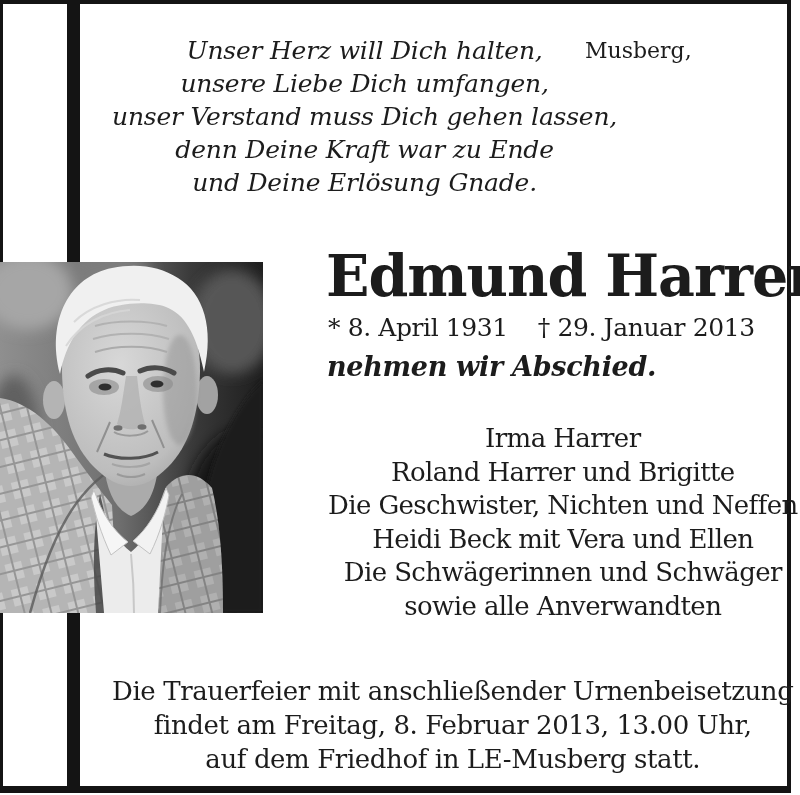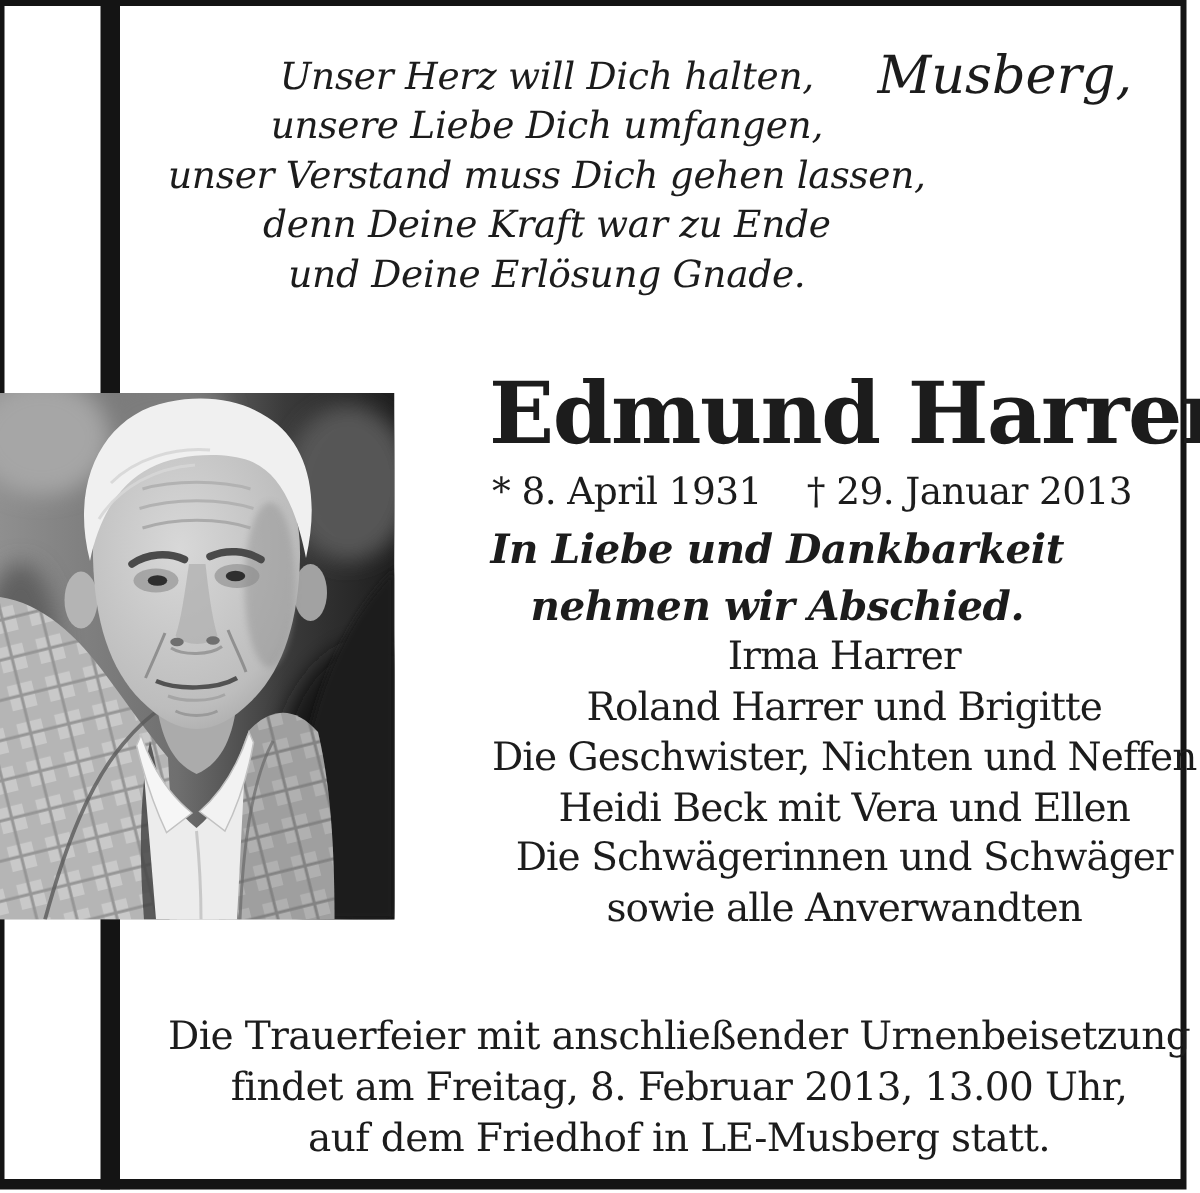--- a/index.html
+++ b/index.html
@@ -45,25 +45,24 @@
     font-style: italic;
     font-size: 25px;
     line-height: 33px;
     letter-spacing: -0.2px;
     white-space: nowrap;
     z-index: 2;
   }
   .dateline {
     position: absolute;
     left: 585px; top: 33px;
-    font-size: 35px;
+    font-size: 22px;
     line-height: 36px;
     white-space: nowrap;
     z-index: 2;
-    font-style: italic;
   }
   .deceased-name {
     position: absolute;
     left: 326px; top: 247px;
     font-size: 57px;
     font-weight: bold;
     letter-spacing: -1px;
     line-height: 1;
     white-space: nowrap;
     z-index: 2;
@@ -221,21 +220,20 @@
     </svg>
   </div>
 
   <h1 class="deceased-name" style="margin:0; font-size:57px;">Edmund Harrer</h1>
 
   <div class="dates">
     <span class="birth">* 8. April 1931</span><span class="death">† 29. Januar 2013</span>
   </div>
 
   <div class="intro">
-    <div>In Liebe und Dankbarkeit</div>
     <div>nehmen wir Abschied.</div>
   </div>
 
   <div class="mourners">
     <div>Irma Harrer</div>
     <div>Roland Harrer und Brigitte</div>
     <div>Die Geschwister, Nichten und Neffen</div>
     <div>Heidi Beck mit Vera und Ellen</div>
     <div>Die Schwägerinnen und Schwäger</div>
     <div>sowie alle Anverwandten</div>

